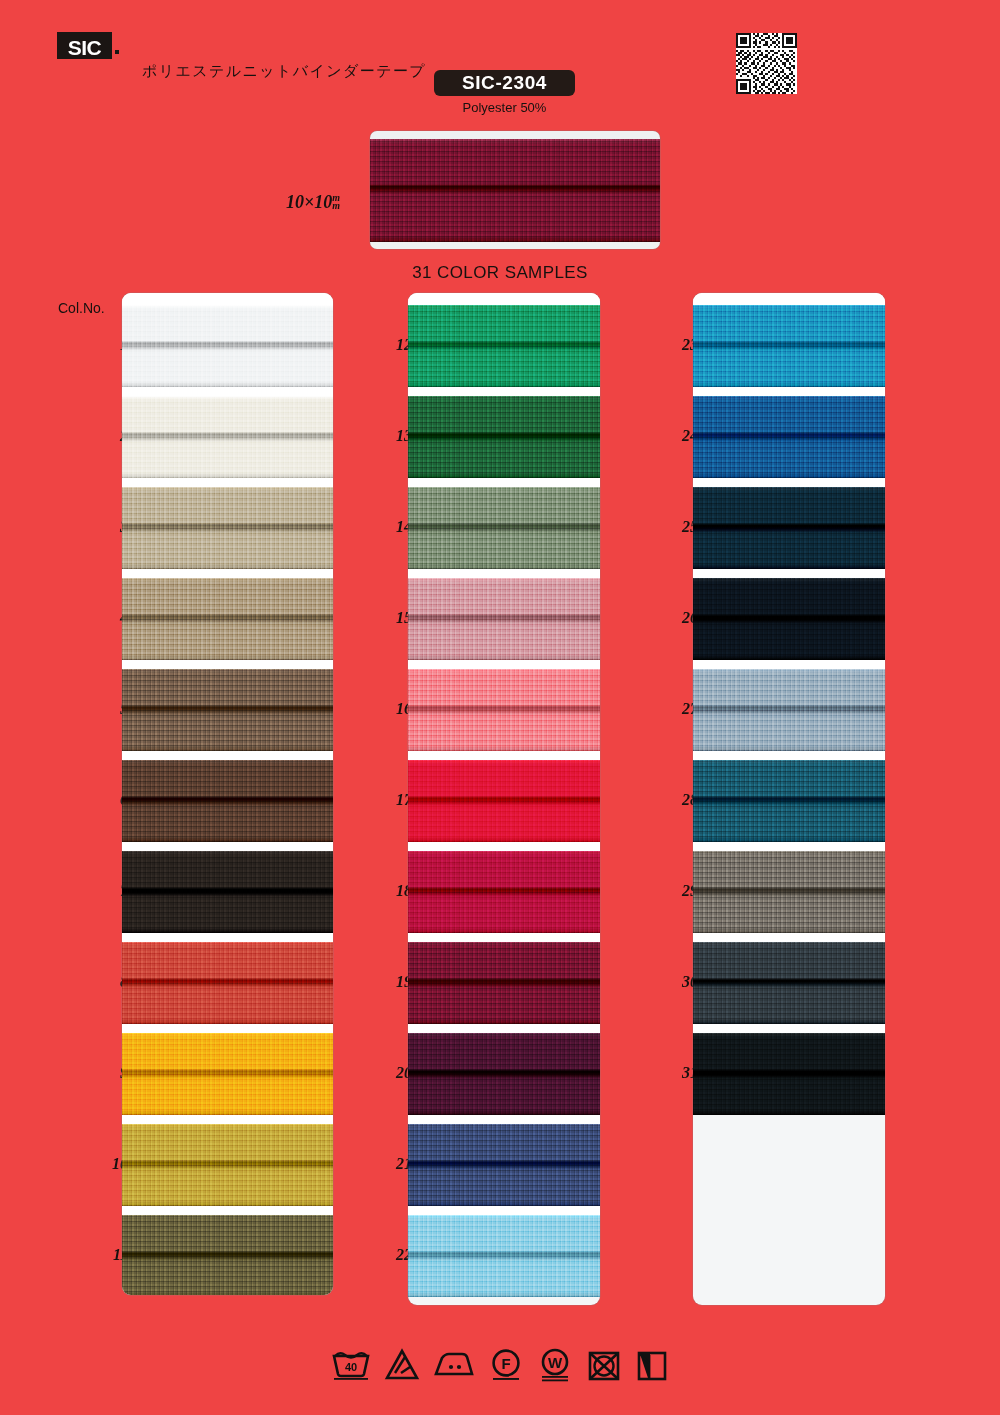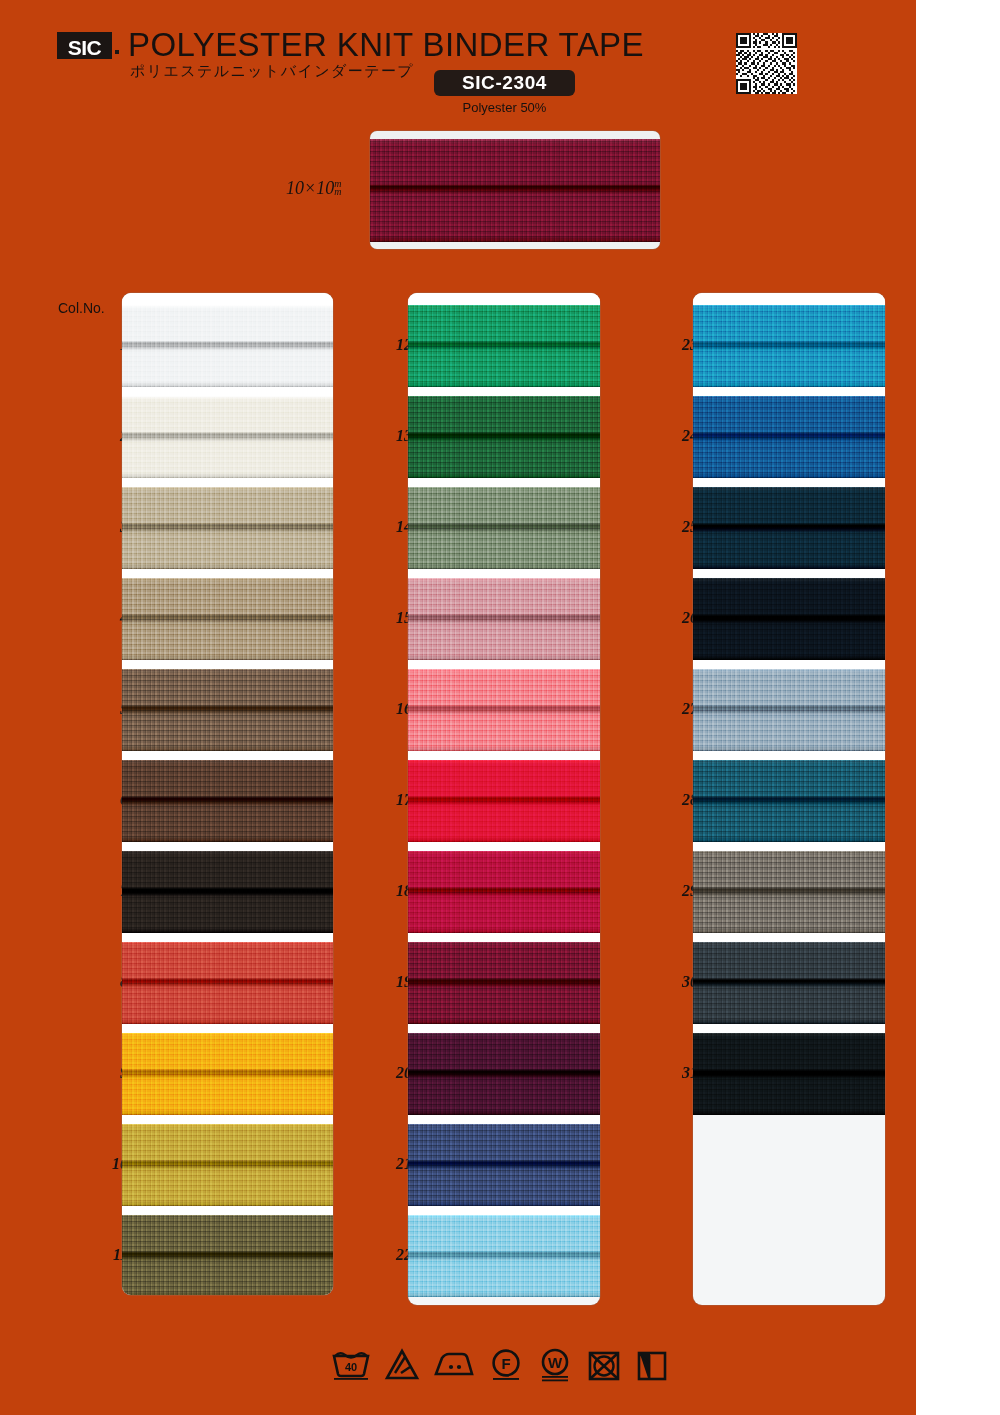--- a/index.html
+++ b/index.html
@@ -5,23 +5,23 @@
   * { box-sizing: border-box; margin: 0; padding: 0; }
   html, body {
     width: 1000px;
     height: 1415px;
     background: #ffffff;
     font-family: "Liberation Sans", sans-serif;
     overflow: hidden;
   }
   #page {
     position: relative;
-    width: 916px;
+    width: 1000px;
     height: 1415px;
-    background: #c2410c;
+    background: #ef4444;
   }
 
   
   .sic-logo {
     position: absolute;
     left: 57px; top: 32px;
     width: 55px; height: 27px;
     background: #1b1513;
     color: #ffffff;
     font-family: "Liberation Sans", sans-serif;
@@ -42,21 +42,21 @@
     position: absolute;
     left: 128px; top: 26px;
     font-size: 33px;
     font-weight: normal;
     letter-spacing: 0.4px;
     color: #17110f;
     white-space: nowrap;
   }
   .title-jp {
     position: absolute;
-    left: 130px; top: 62px;
+    left: 142px; top: 62px;
     font-size: 15px;
     letter-spacing: 1.4px;
     color: #17110f;
     white-space: nowrap;
   }
   .code-badge {
     position: absolute;
     left: 434px; top: 70px;
     width: 141px; height: 26px;
     background: #231a16;
@@ -125,24 +125,24 @@
     overflow: hidden;
     box-shadow: 0 0 0 0.5px rgba(120,130,135,0.45);
   }
   .hero-tape {
     position: absolute;
     left: 0; top: 8px;
     width: 290px; height: 103px;
   }
   .size-label {
     position: absolute;
-    left: 286px; top: 178px;
+    left: 286px; top: 192px;
     font-family: "Liberation Serif", serif;
     font-style: italic;
-    font-weight: normal;
+    font-weight: bold;
     font-size: 18px;
     color: #17110f;
     white-space: nowrap;
   }
   .size-label .frac {
     display: inline-block;
     font-size: 10px;
     line-height: 0.85;
     text-align: center;
     vertical-align: -1px;
@@ -199,21 +199,20 @@
   }
   .care-row svg { display: block; }
 </style>
 </head>
 <body>
 
 <div id="page">
 
   <div class="sic-logo">SIC</div>
   <div class="sic-tm"></div>
-  <div class="title-main">POLYESTER KNIT BINDER TAPE</div>
   <div class="title-jp">ポリエステルニットバインダーテープ</div>
   <div class="code-badge">SIC-2304</div>
   <div class="composition">Polyester 50%</div>
 
   <div class="qr">
     <svg width="61" height="61" viewBox="0 0 29 29" shape-rendering="crispEdges">
       <rect width="29" height="29" fill="#fff"></rect>
       <g fill="#111">
         <path d="M0 0h7v7H0z"></path>
           <path d="M1 1h5v5H1z" fill="#fff"></path>
@@ -441,20 +440,21 @@
 
 
   <div class="hero-wrap">
     <div class="hero-card">
       <div class="hero-tape" id="hero-tape" style="background: repeating-linear-gradient(90deg, rgba(0, 0, 0, 0.2) 0px, rgba(0, 0, 0, 0.2) 1px, rgba(255, 255, 255, 0.13) 1px, rgba(255, 255, 255, 0.13) 2.5px, rgba(0, 0, 0, 0.05) 2.5px, rgba(0, 0, 0, 0.05) 4.6px), repeating-linear-gradient(0deg, rgba(0, 0, 0, 0.26) 0px, rgba(0, 0, 0, 0.26) 1px, rgba(255, 255, 255, 0.1) 1px, rgba(255, 255, 255, 0.1) 3.2px, rgba(0, 0, 0, 0.04) 3.2px, rgba(0, 0, 0, 0.04) 5px), linear-gradient(rgb(149, 46, 76) 0px, rgb(123, 20, 50) 5%, rgb(123, 20, 50) 45px, rgb(53, 0, 0) 47px, rgb(53, 0, 0) 49px, rgb(81, 0, 8) 51px, rgb(123, 20, 50) 55px, rgb(123, 20, 50) 94%, rgb(81, 0, 8) 100%); background-blend-mode: overlay, overlay, normal;"></div>
     </div>
   </div>
   <div class="size-label">
     <span>10</span><span>×</span><span>10</span><span class="frac"><span>m</span><br><span>m</span></span>
   </div>
+  <div class="samples-count">31 COLOR SAMPLES</div>
 
   <div class="colno-label">Col.No.</div>
   <div id="columns-host">
       <div class="num" style="left: 88px; top: 336px;">1</div>
       <div class="num" style="left: 88px; top: 427px;">2</div>
       <div class="num" style="left: 88px; top: 518px;">3</div>
       <div class="num" style="left: 88px; top: 609px;">4</div>
       <div class="num" style="left: 88px; top: 700px;">5</div>
       <div class="num" style="left: 88px; top: 791px;">6</div>
       <div class="num" style="left: 88px; top: 882px;">7</div>

